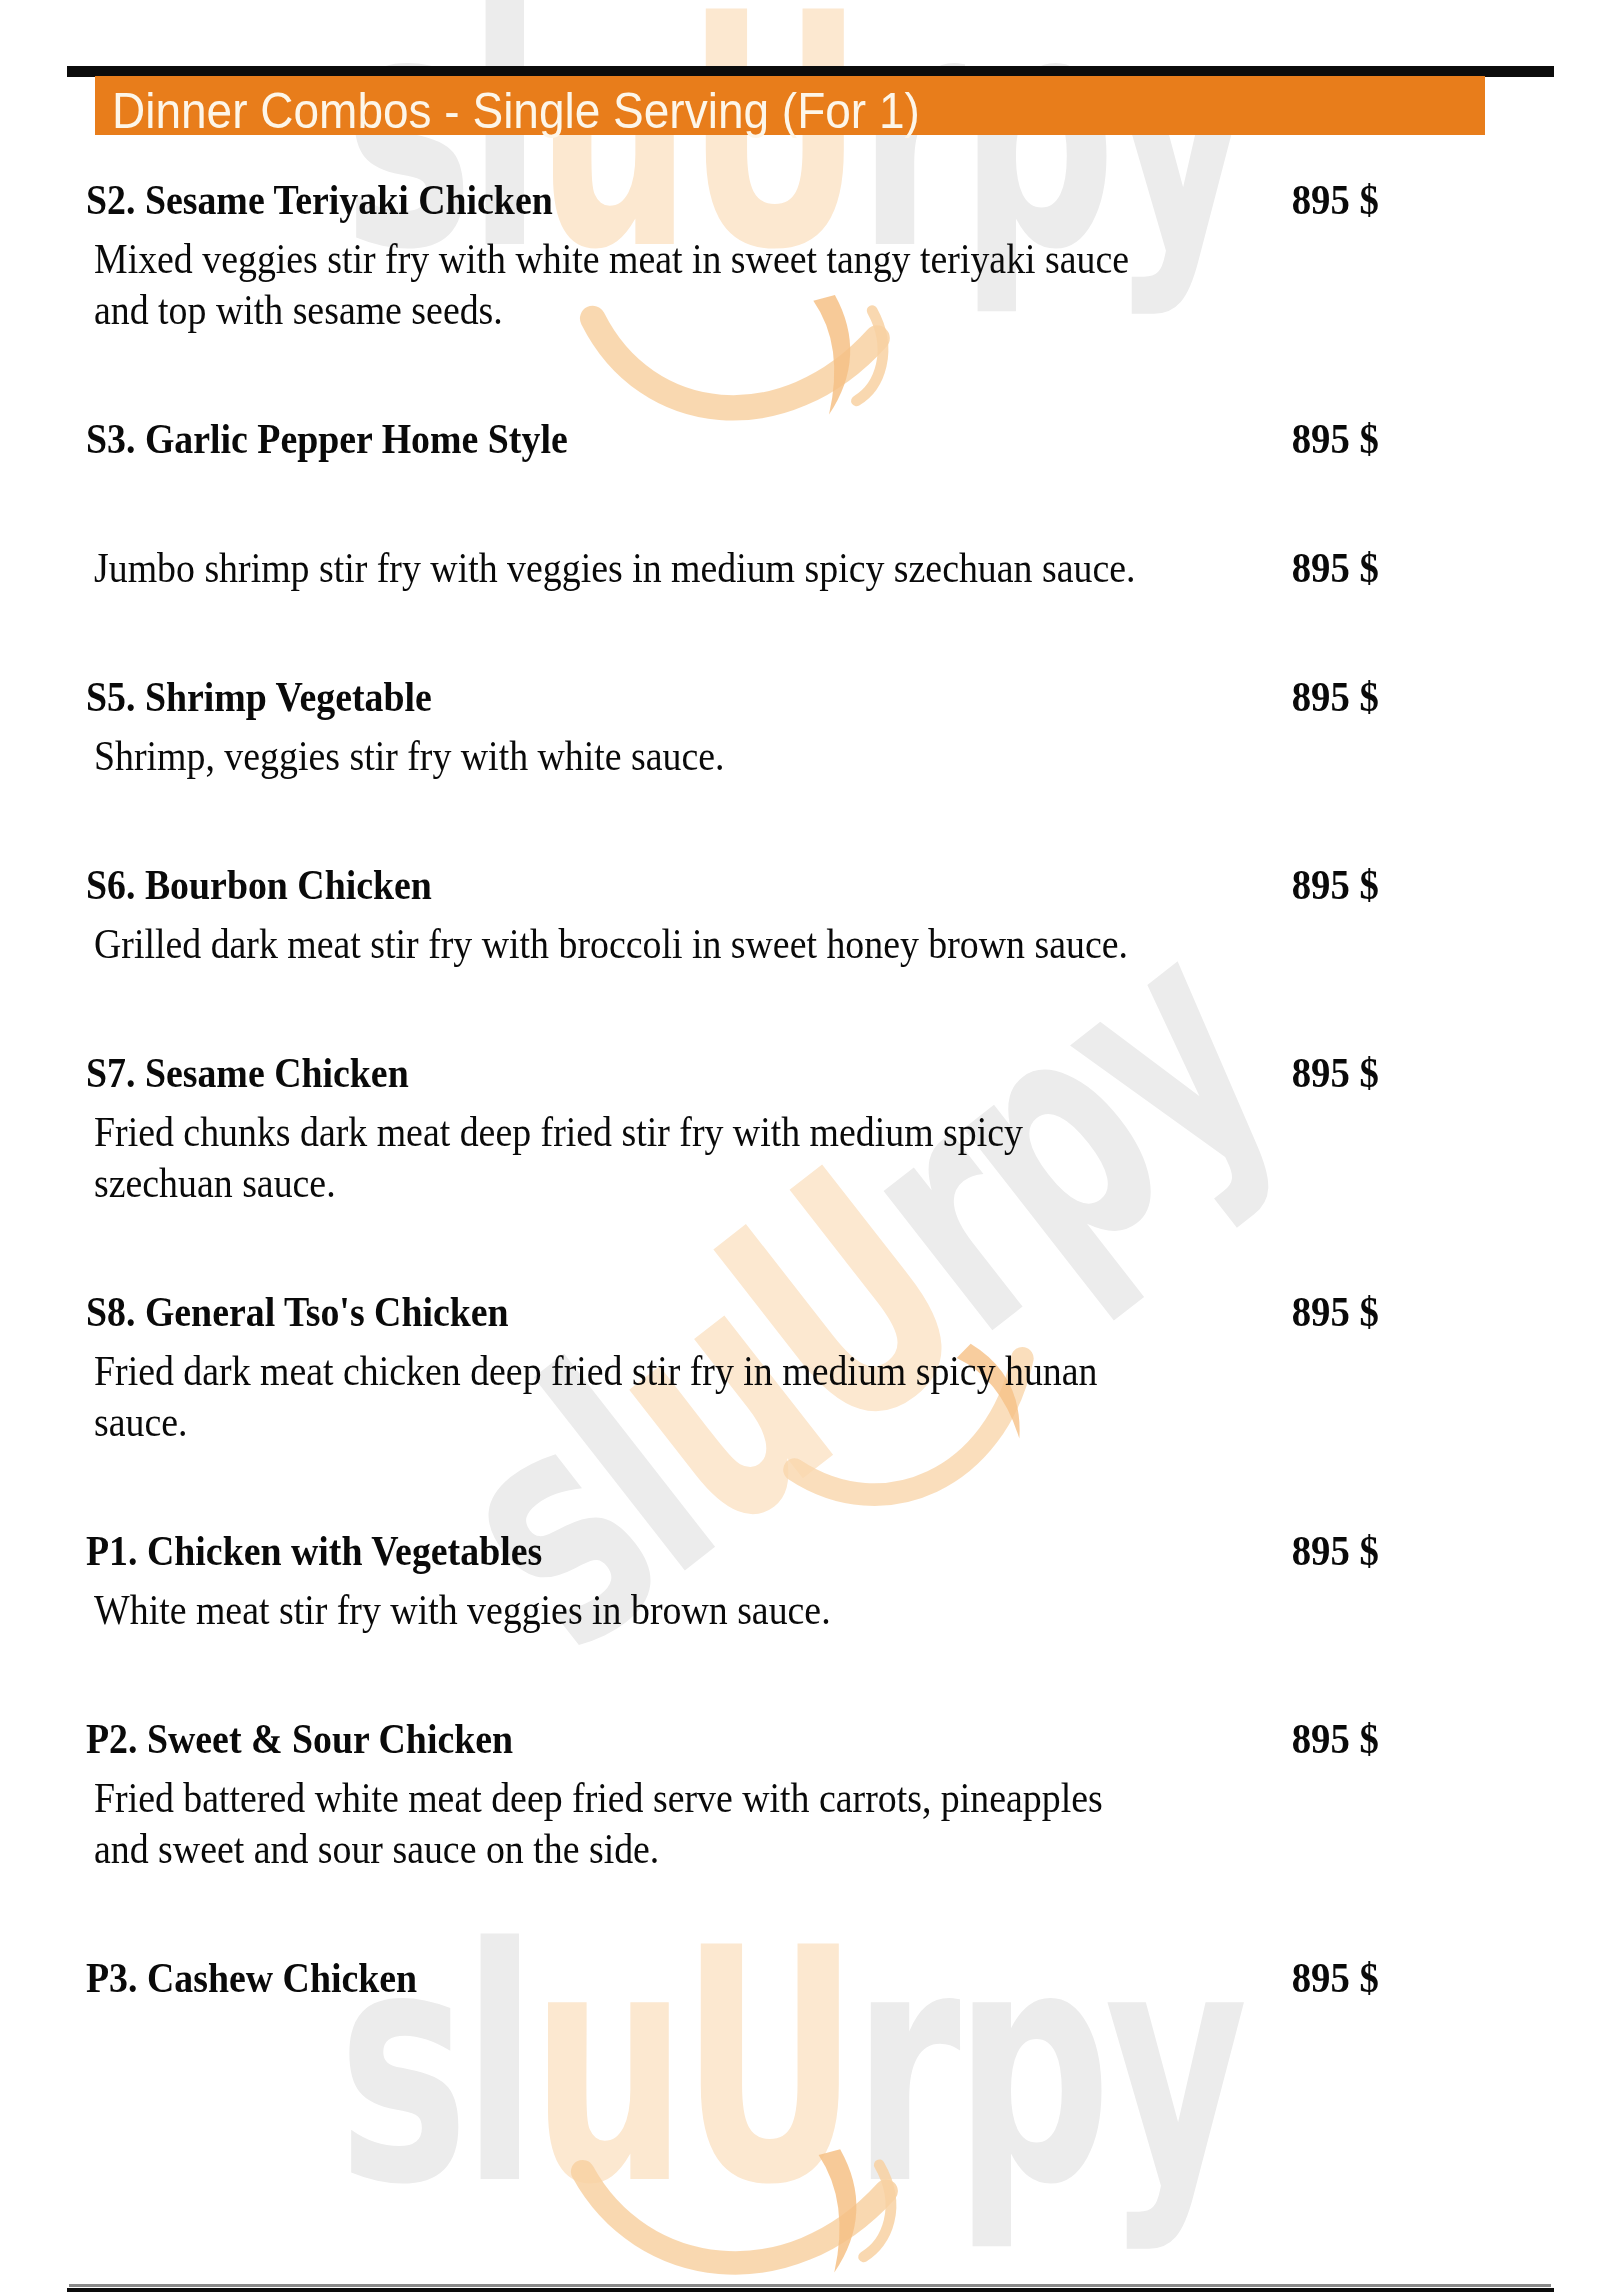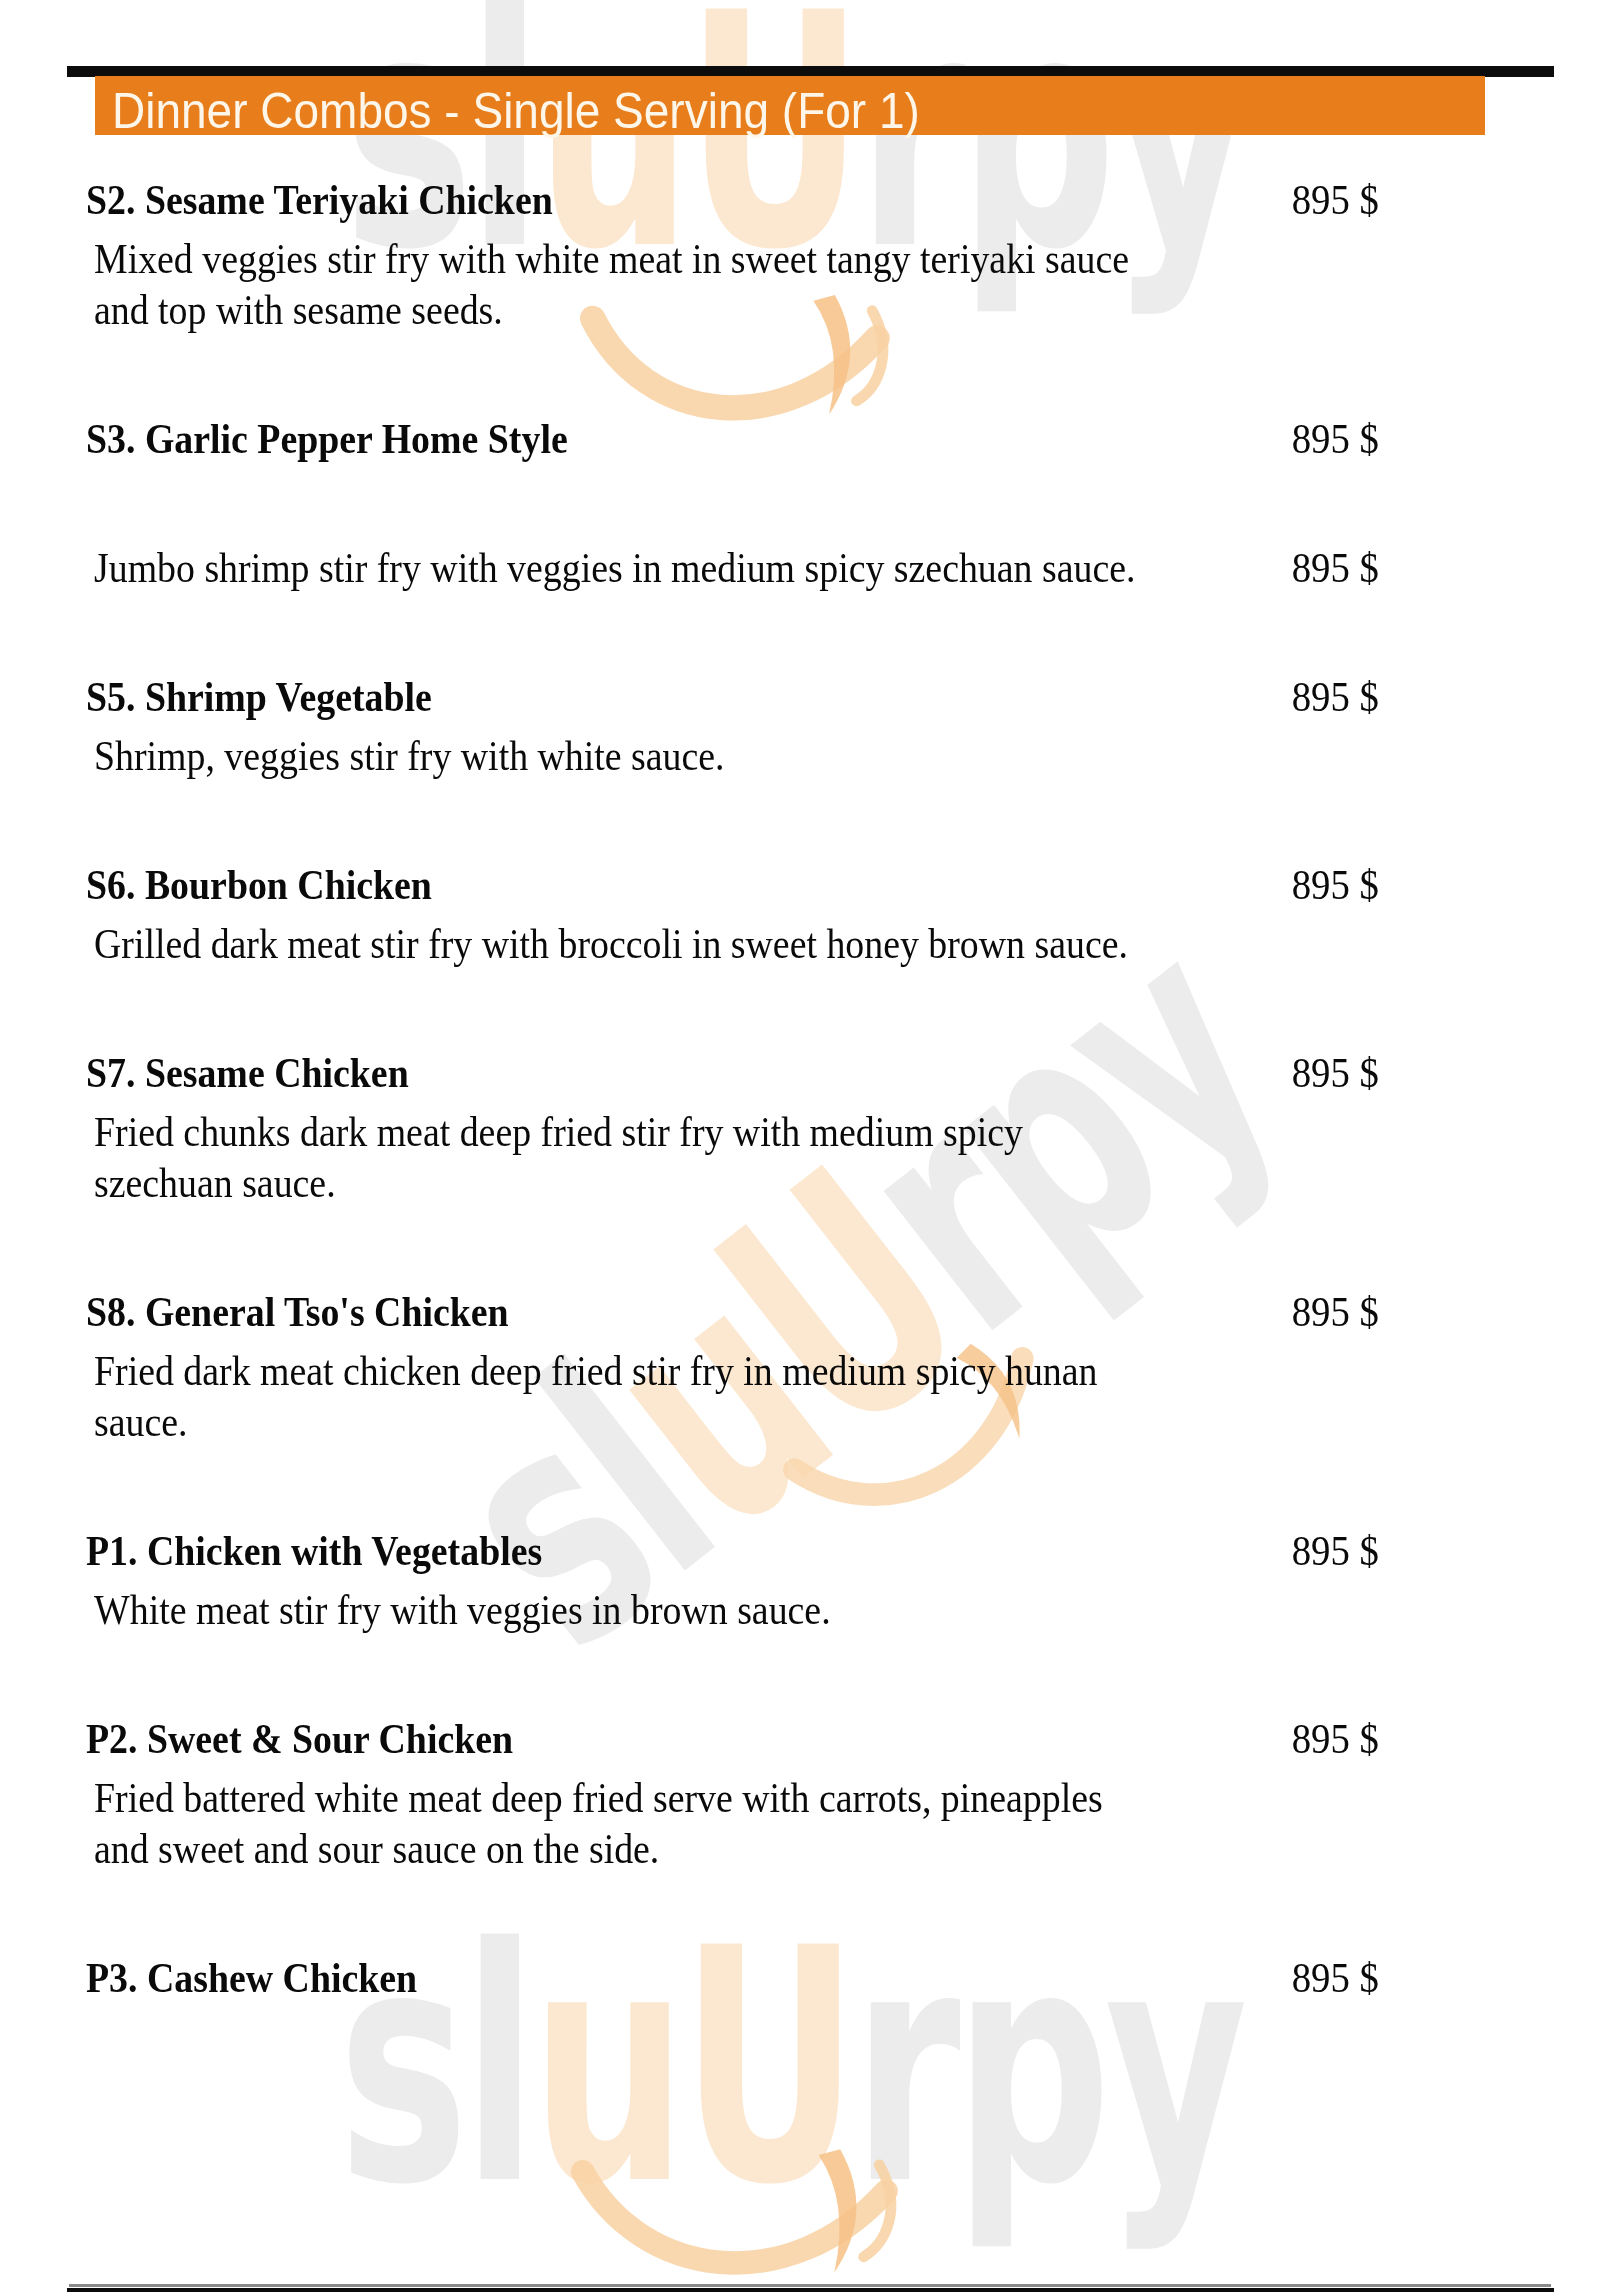--- a/index.html
+++ b/index.html
@@ -29,21 +29,21 @@
                 font-family:"Liberation Sans",sans-serif;font-size:50px;}
   .header-title-text{display:inline-block;transform:scaleX(.92);transform-origin:0 50%;
                      white-space:nowrap;}
 
   
   .menu{position:absolute;left:86px;top:174px;width:1293px;z-index:2;}
   .menu-item{position:relative;margin-bottom:78px;font-size:43px;line-height:51px;color:#0a0a0a;}
   .item-name-line{height:51px;font-weight:bold;}
   .cond{display:inline-block;transform:scaleX(.88);transform-origin:0 0;white-space:nowrap;}
   .item-desc{margin:8px;}
-  .item-price{position:absolute;right:0;top:0;height:51px;}
+  .item-price{position:absolute;right:0;top:0;height:51px;font-weight:bold;}
   .cond-r{display:inline-block;transform:scaleX(.9);transform-origin:100% 0;white-space:nowrap;}
 
   
   .bottom-gray{position:absolute;left:69px;top:2284px;width:1482px;height:2.9px;
                background:#8a8a8a;z-index:2;}
   .bottom-black{position:absolute;left:67px;top:2288px;width:1487px;height:4.9px;
                 background:#0c0c0c;z-index:2;}
 </style>
 </head>
 <body>

